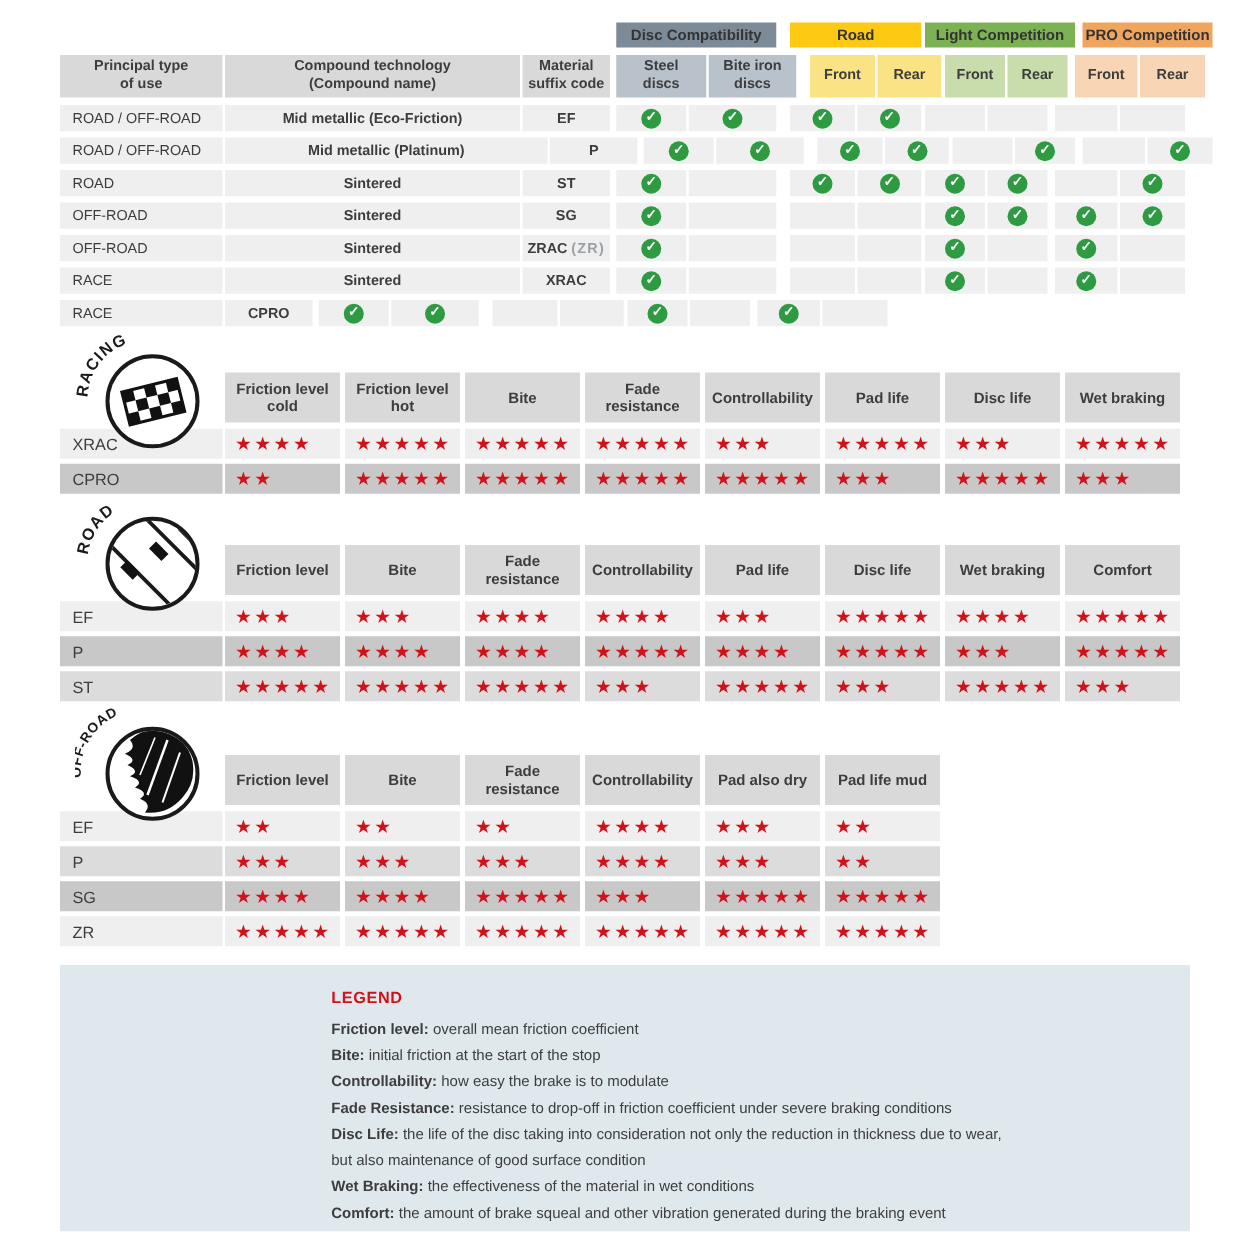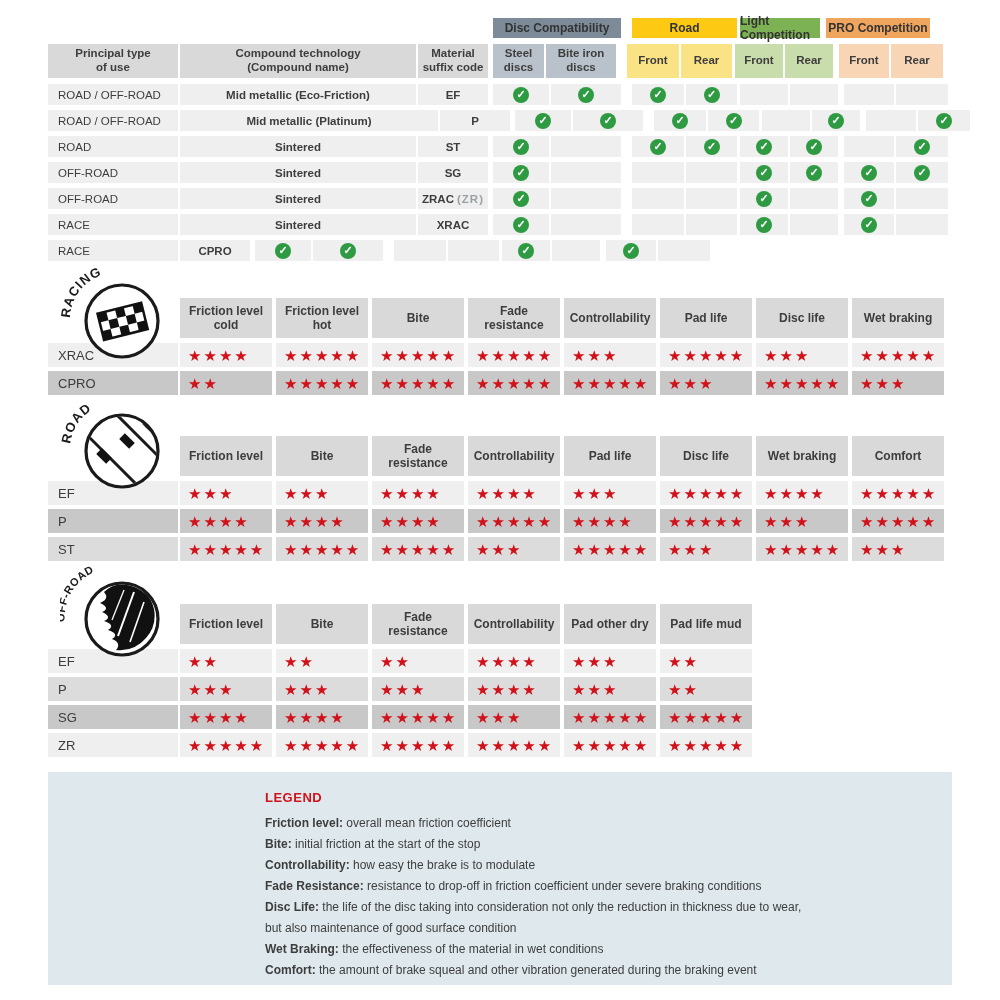--- a/index.html
+++ b/index.html
@@ -51,31 +51,31 @@
 </head>
 <body>
 
 <div class="page">
 
   <div id="compat">
     <div class="row" id="compat-groups" style="margin-bottom:6px;">
         <div class="gspacer" style="width: 445px;"></div>
         <div class="group-cell" style="width: 128px; margin-right: 11px; background: rgb(125, 139, 153);">Disc Compatibility</div>
         <div class="group-cell" style="width: 105px; margin-right: 3px; background: rgb(253, 201, 19);">Road</div>
-        <div class="group-cell" style="width: 80px; margin-right: 6px; background: rgb(124, 178, 84);">Light Competition</div>
+        <div class="group-cell" style="width: 120px; margin-right: 6px; background: rgb(124, 178, 84);">Light Competition</div>
         <div class="group-cell" style="width: 104px; margin-right: 0px; background: rgb(240, 165, 95);">PRO Competition</div>
       </div>
     <div class="row" id="compat-heads" style="margin-bottom:6px;">
         <div class="head-cell" style="width: 130px; margin-right: 2px;">Principal type
 of use</div>
         <div class="head-cell" style="width: 236px; margin-right: 2px;">Compound technology
 (Compound name)</div>
         <div class="head-cell" style="width: 70px; margin-right: 5px;">Material
 suffix code</div>
-        <div class="head-cell" style="width: 51px; margin-right: 2px; background: rgb(185, 194, 202);">Steel
+        <div class="head-cell" style="width: 72px; margin-right: 2px; background: rgb(185, 194, 202);">Steel
 discs</div>
         <div class="head-cell" style="width: 70px; margin-right: 11px; background: rgb(185, 194, 202);">Bite iron
 discs</div>
         <div class="head-cell" style="width: 52px; margin-right: 2px; background: rgb(250, 227, 133);">Front</div>
         <div class="head-cell" style="width: 51px; margin-right: 3px; background: rgb(250, 227, 133);">Rear</div>
         <div class="head-cell" style="width: 48px; margin-right: 2px; background: rgb(201, 220, 171);">Front</div>
         <div class="head-cell" style="width: 48px; margin-right: 6px; background: rgb(201, 220, 171);">Rear</div>
         <div class="head-cell" style="width: 50px; margin-right: 2px; background: rgb(248, 214, 181);">Front</div>
         <div class="head-cell" style="width: 52px; margin-right: 0px; background: rgb(248, 214, 181);">Rear</div>
       </div>
@@ -465,21 +465,21 @@
         <line x1="84" y1="40" x2="70" y2="80" stroke="#fff" stroke-width="1.6"></line>
         <line x1="64" y1="28" x2="52" y2="58" stroke="#fff" stroke-width="1.3"></line>
       </g>
     </svg>
     <div class="rtable">
       <div class="rhead">
           <div class="rhead-cell">Friction level</div>
           <div class="rhead-cell">Bite</div>
           <div class="rhead-cell">Fade resistance</div>
           <div class="rhead-cell">Controllability</div>
-          <div class="rhead-cell">Pad other dry</div>
+          <div class="rhead-cell">Pad also dry</div>
           <div class="rhead-cell">Pad life mud</div>
         </div>
       <div class="rrows">
           <div class="rrow">
             <div class="rlabel shade-light">EF</div>
             <div class="rcell shade-light">
               <span class="stars" style="color: rgb(210, 18, 26);">★★</span>
             </div>
             <div class="rcell shade-light">
               <span class="stars" style="color: rgb(210, 18, 26);">★★</span>

